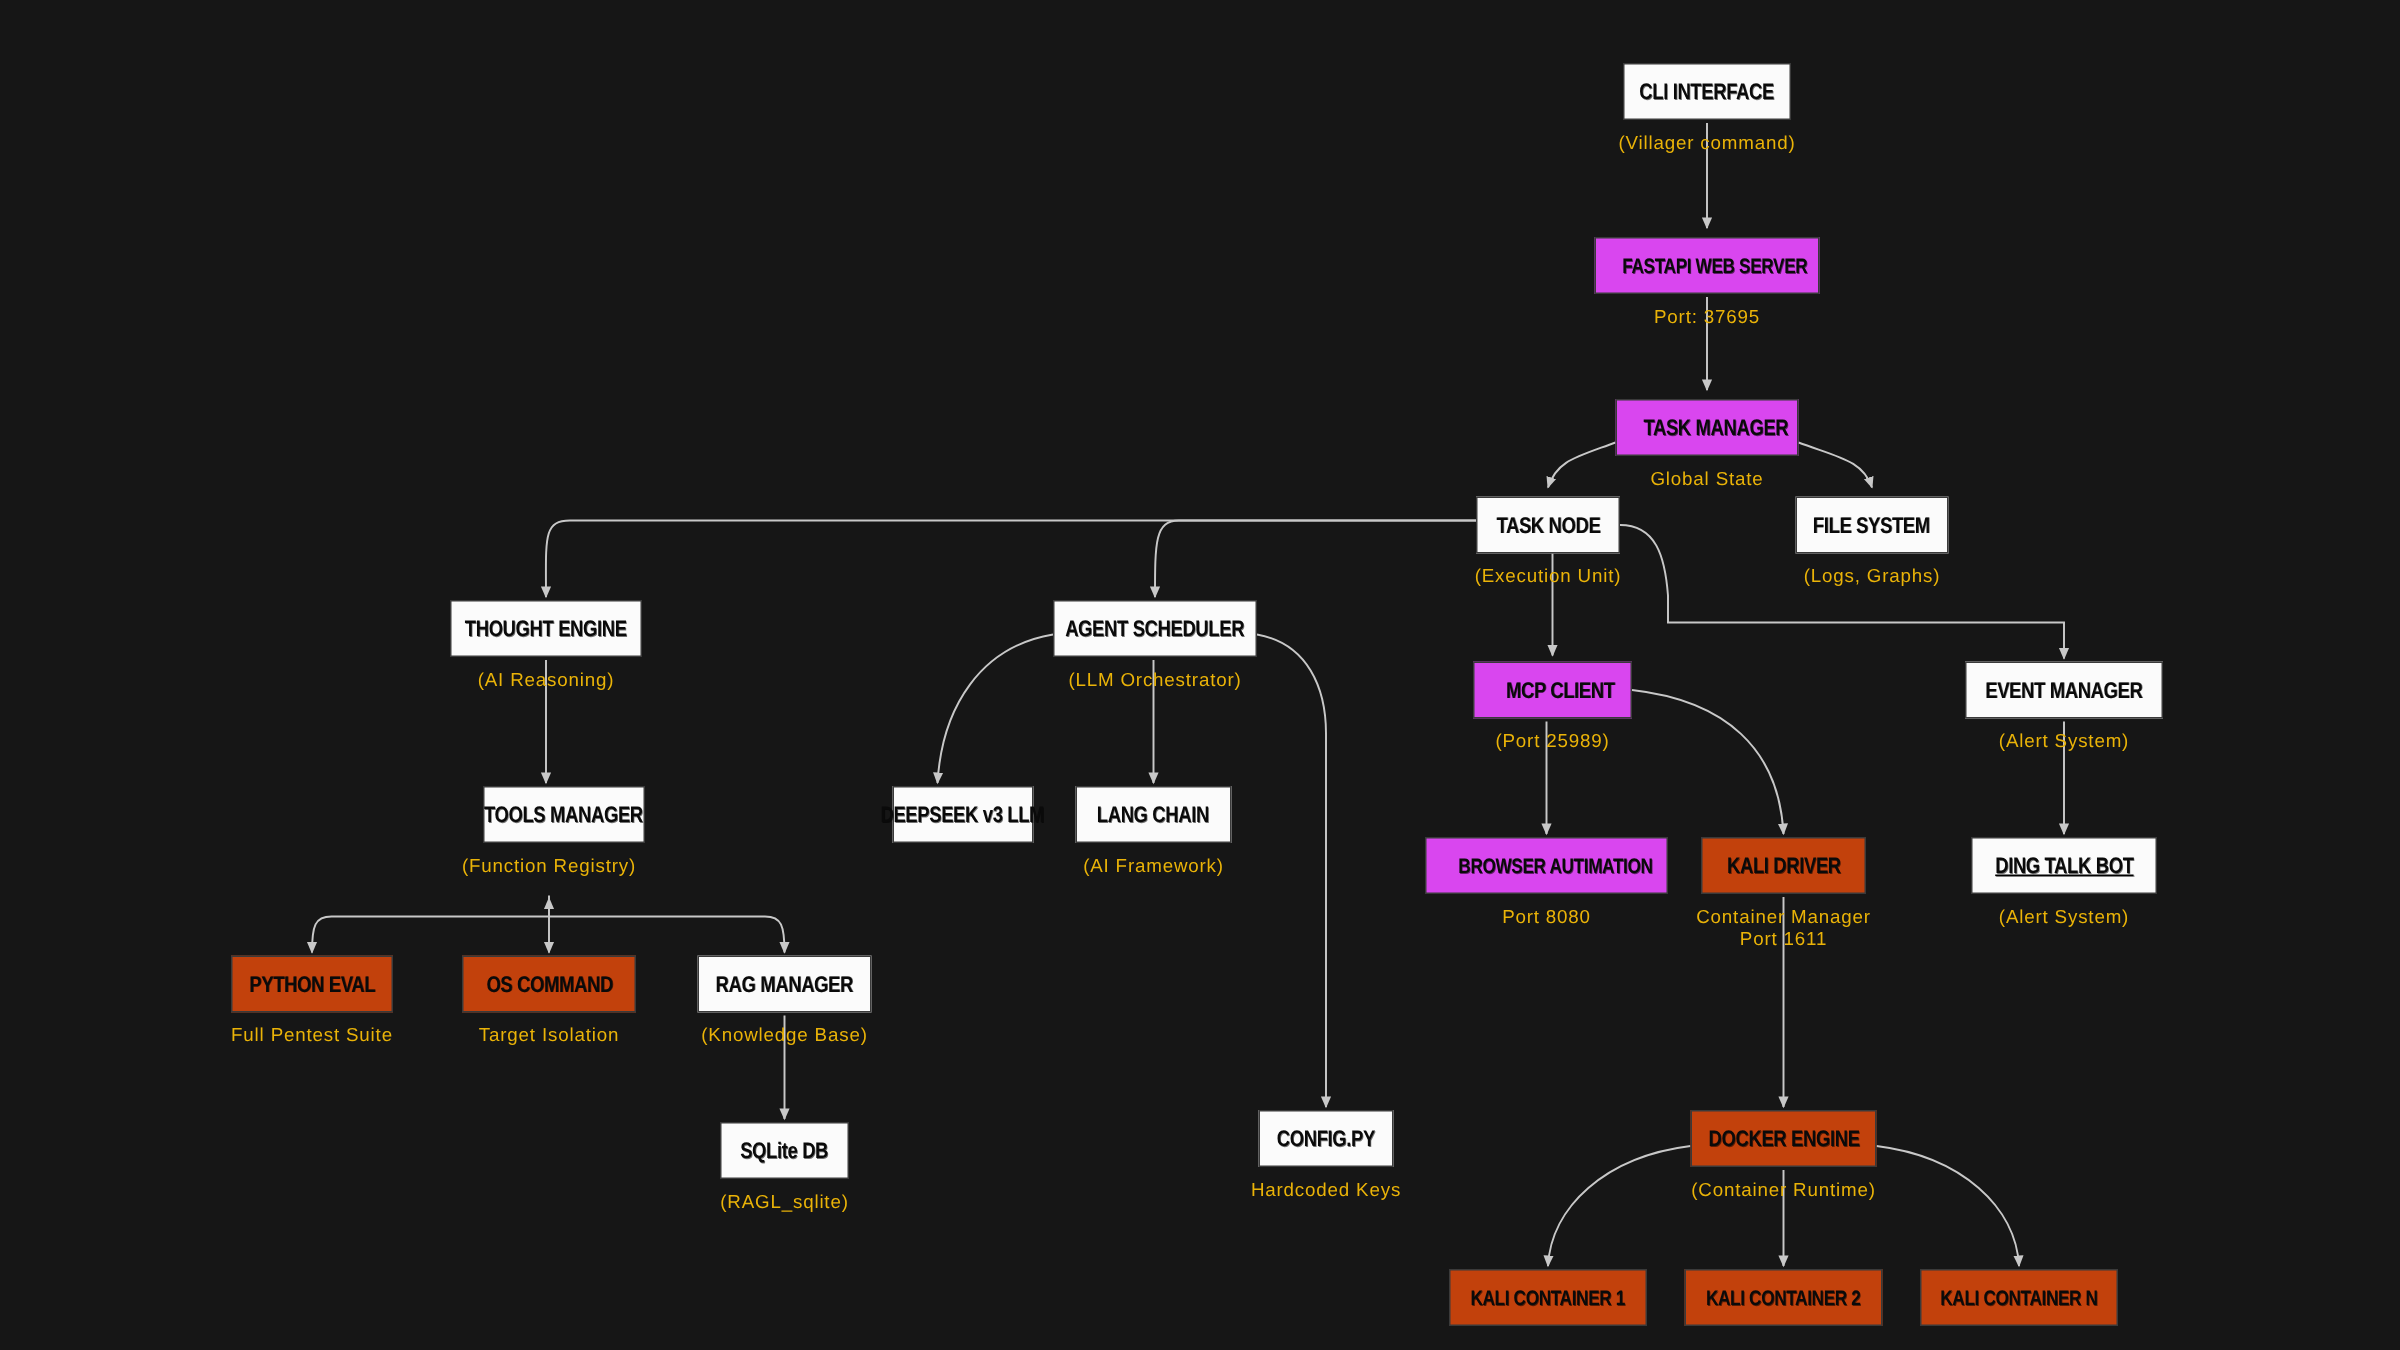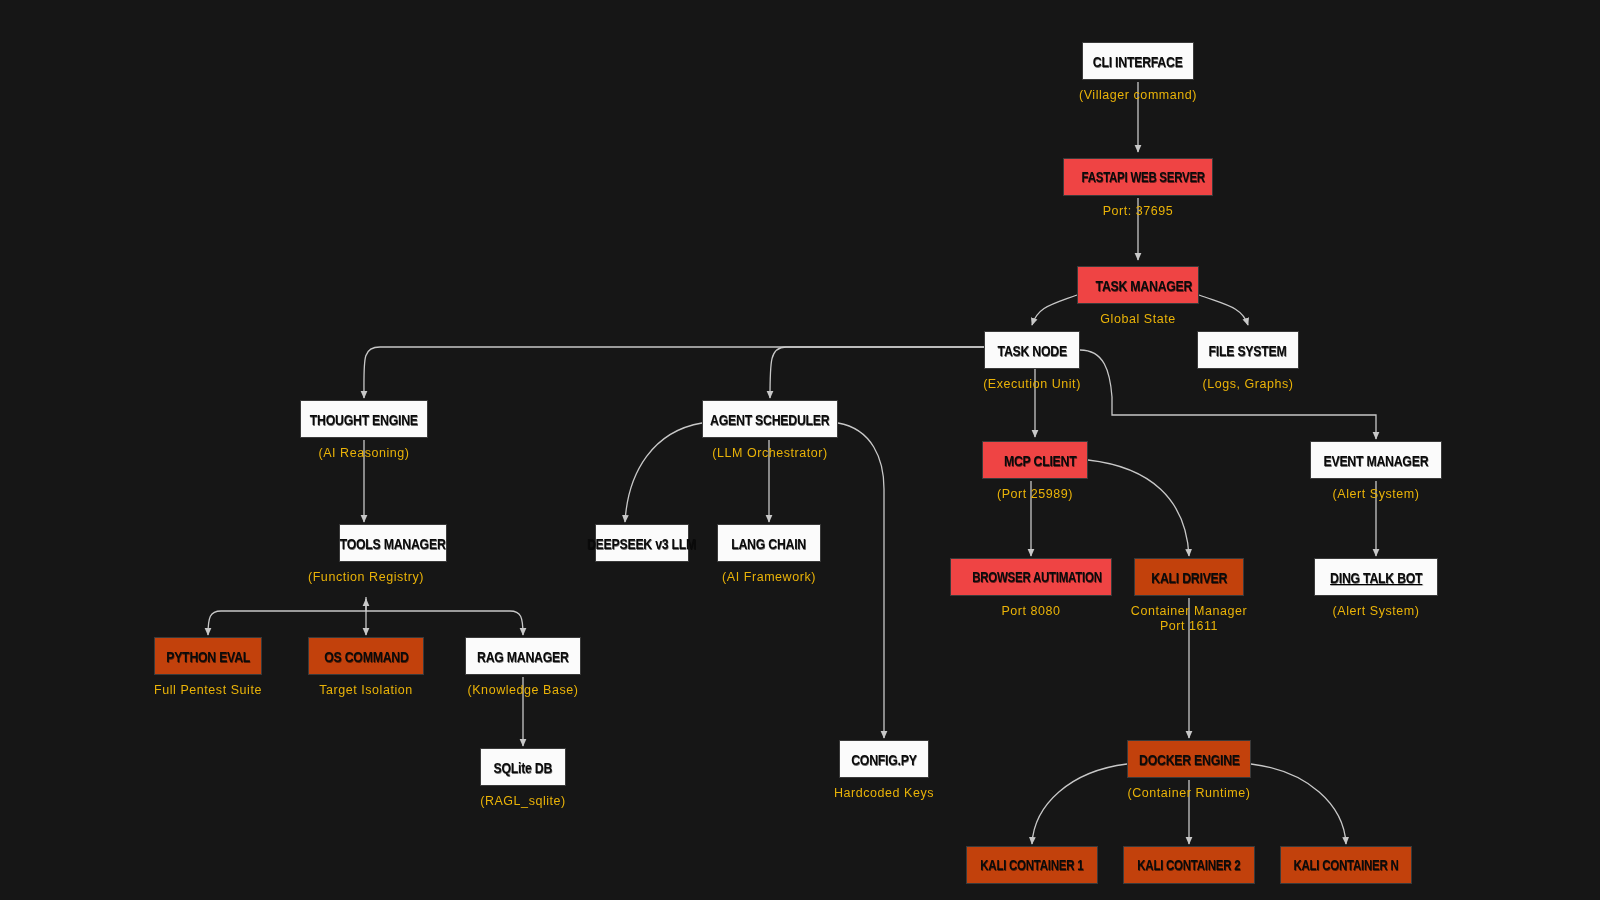--- a/index.html
+++ b/index.html
@@ -19,21 +19,21 @@
     display:flex;align-items:center;justify-content:center;
     transform:translate(-50%,-50%);
   }
   .box{
     width:100%;height:100%;
     display:flex;align-items:center;justify-content:center;
     border:1px solid #3a3a3a;
     box-sizing:border-box;
   }
   .box.white{background:#fbfbfb;}
-  .box.cyan{background:#ef4444;padding-left:11px;}
+  .box.cyan{background:#d946ef;padding-left:11px;}
   .box.pink{background:#c2410c;}
 
   .label{
     color:#0a0a0a;
     font-weight:700;
     font-size:15px;
     letter-spacing:-0.3px;
     transform:scaleX(0.82);
     transform-origin:center;
     white-space:nowrap;
@@ -143,21 +143,21 @@
       <div class="node" style="left: 1035px; top: 441px; width: 106px; height: 38px;">
         <div class="box cyan">
           <span class="label">MCP CLIENT</span>
         </div>
       </div>
       <div class="node" style="left: 1376px; top: 441px; width: 132px; height: 38px;">
         <div class="box white">
           <span class="label">EVENT MANAGER</span>
         </div>
       </div>
-      <div class="node" style="left: 383px; top: 524px; width: 128px; height: 38px; padding-left: 20px;">
+      <div class="node" style="left: 366px; top: 524px; width: 128px; height: 38px; padding-left: 20px;">
         <div class="box white">
           <span class="label">TOOLS MANAGER</span>
         </div>
       </div>
       <div class="node" style="left: 625px; top: 524px; width: 128px; height: 38px; padding-left: 34px;">
         <div class="box white">
           <span class="label">DEEPSEEK v3 LLM</span>
         </div>
       </div>
       <div class="node" style="left: 769px; top: 524px; width: 104px; height: 38px;">

